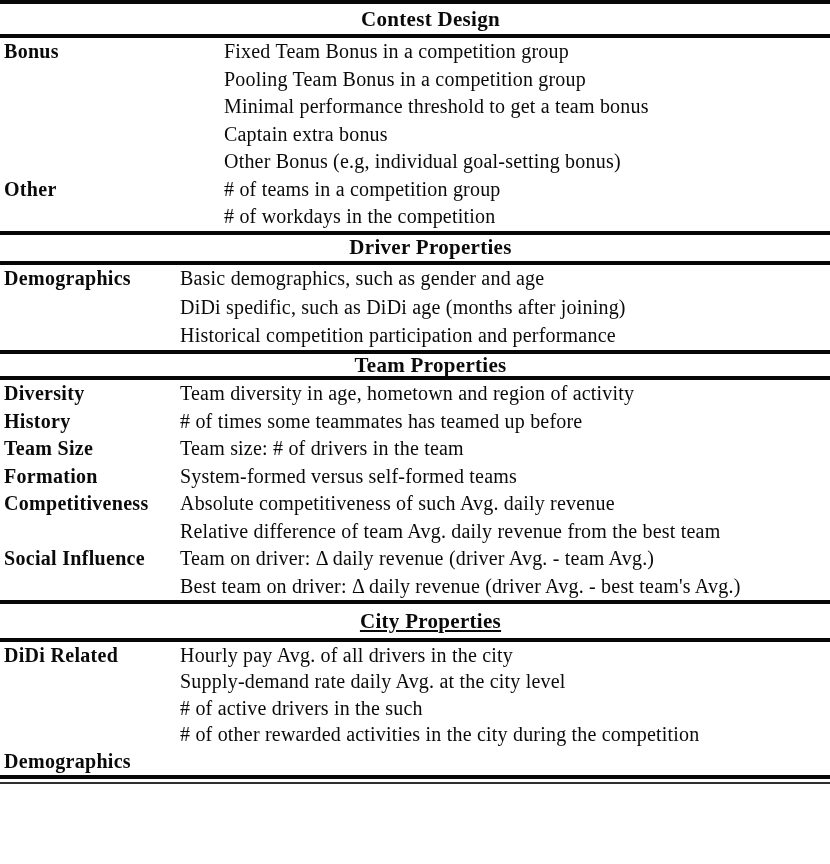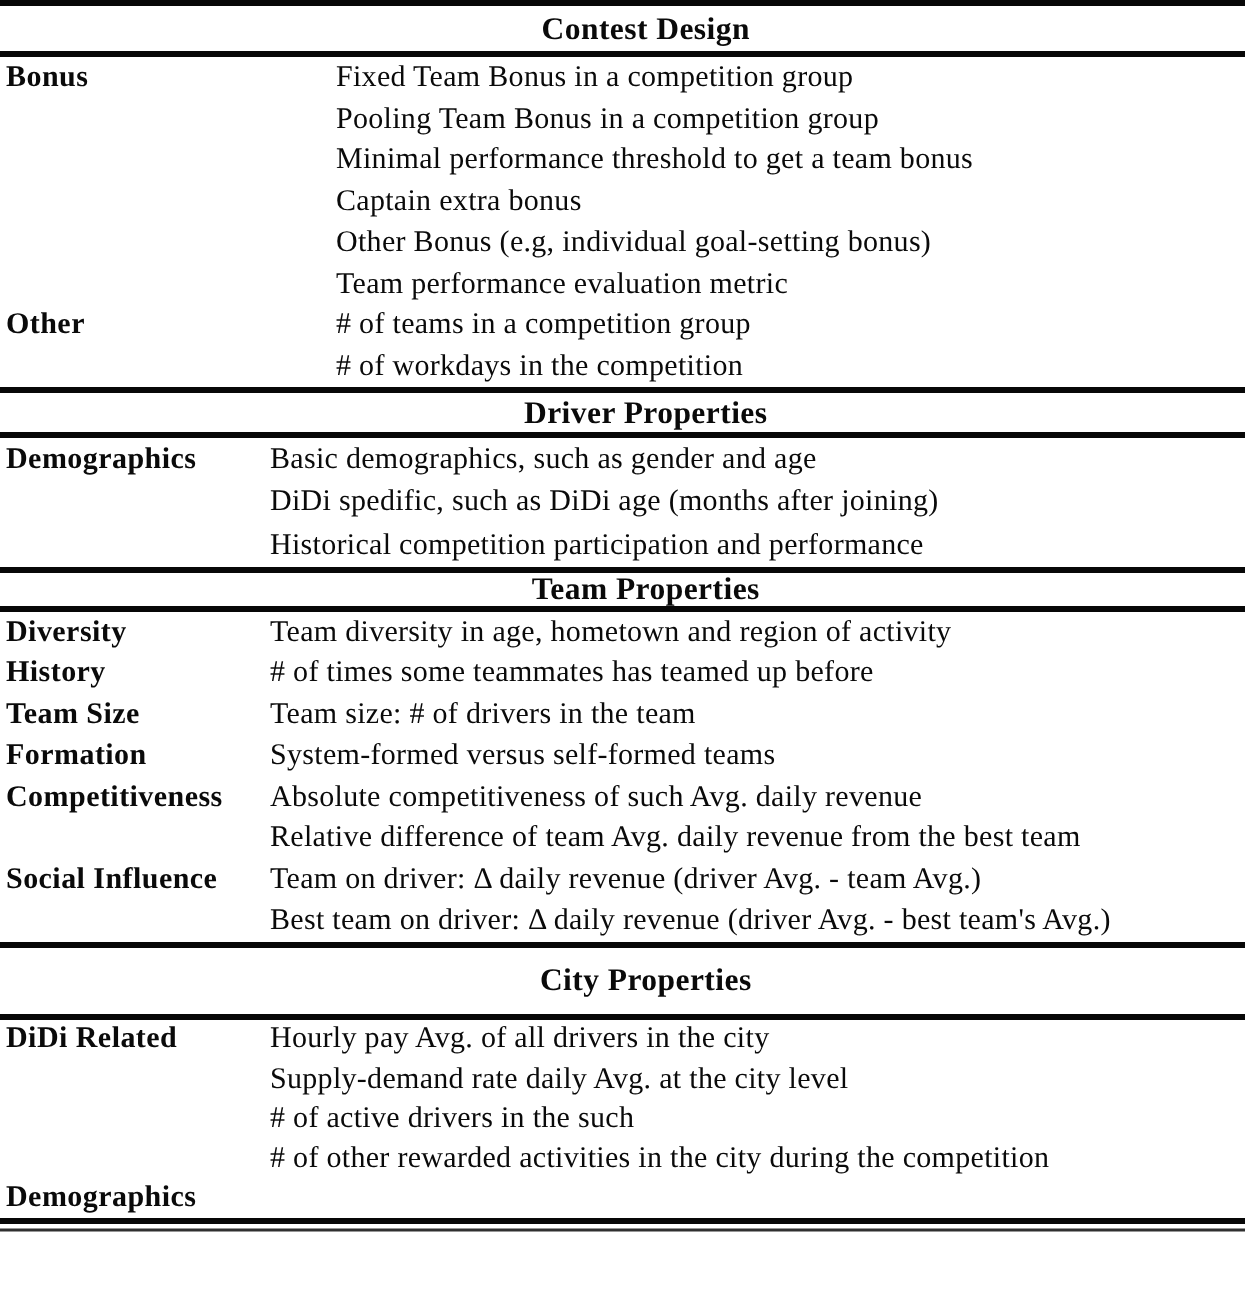--- a/index.html
+++ b/index.html
@@ -33,21 +33,21 @@
     letter-spacing: 0.3px;
     text-align: center;
     display: flex;
     align-items: center;
     justify-content: center;
     padding-left: 31px;
   }
   .hdr-0 { height: 30px; }
   .hdr-1 { height: 26px; }
   .hdr-2 { height: 22px; }
-  .hdr-3 { height: 44px; }
+  .hdr-3 { height: 34px; text-decoration: underline; }
   .row {
     display: grid;
     grid-template-columns: 176px 1fr;
     align-items: center;
     padding-left: 4px;
     box-sizing: border-box;
   }
   .sec-0 .row { height: 27.5px; gap: 44px; }
   .sec-1 .row { height: 28.5px; }
   .sec-2 .row { height: 27.5px; }
@@ -86,24 +86,20 @@
       <div class="row-label"></div>
       <div class="row-desc">Minimal performance threshold to get a team bonus</div>
     </div>
     <div class="row">
       <div class="row-label"></div>
       <div class="row-desc">Captain extra bonus</div>
     </div>
     <div class="row">
       <div class="row-label"></div>
       <div class="row-desc">Other Bonus (e.g, individual goal-setting bonus)</div>
-    </div>
-    <div class="row">
-      <div class="row-label"></div>
-      <div class="row-desc">Team performance evaluation metric</div>
     </div>
     <div class="row">
       <div class="row-label">Other</div>
       <div class="row-desc"># of teams in a competition group</div>
     </div>
     <div class="row">
       <div class="row-label"></div>
       <div class="row-desc"># of workdays in the competition</div>
     </div>
   </div>

